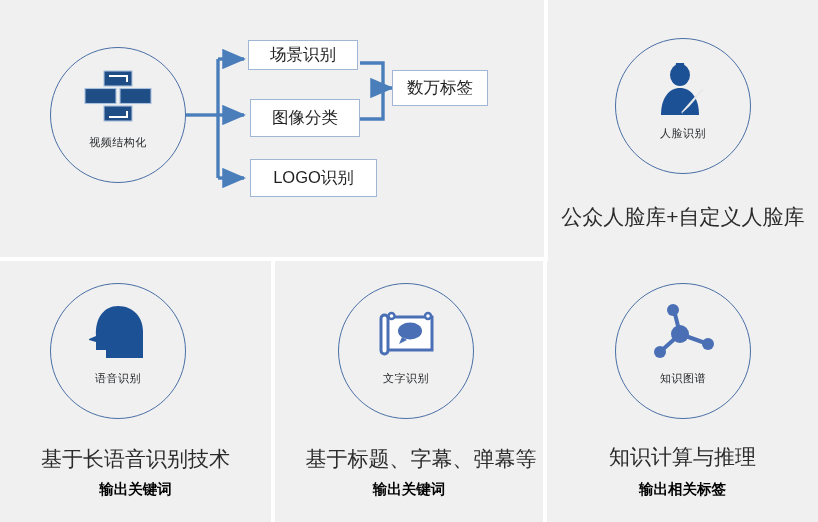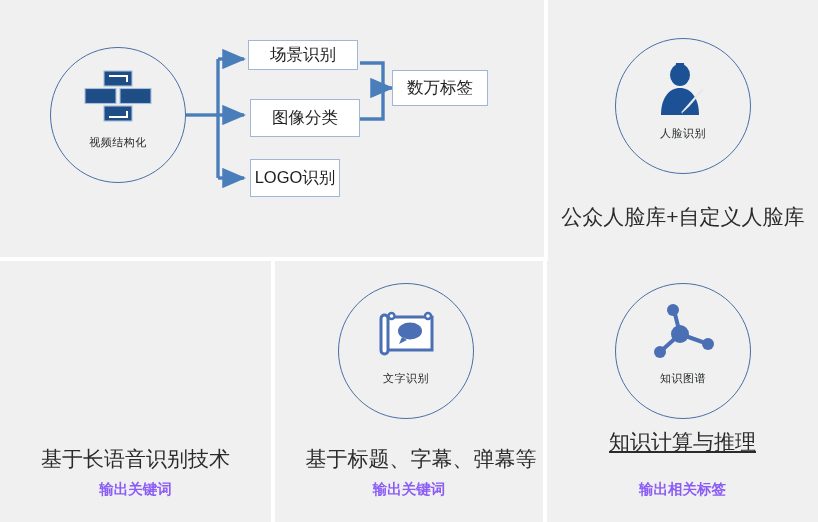--- a/index.html
+++ b/index.html
@@ -62,21 +62,21 @@
     font-size: 21px;
     color: #2b2b2b;
     white-space: nowrap;
     font-weight: 400;
   }
   .caption-sub {
     position: absolute;
     width: 100%;
     text-align: center;
     font-size: 14.5px;
-    color: #8b5cf6;
+    color: #000000;
     font-weight: bold;
     white-space: nowrap;
   }
 
   
   .flow-box {
     position: absolute;
     background: #ffffff;
     border: 1.2px solid #9fb6d4;
     box-sizing: border-box;
@@ -152,21 +152,21 @@
     </div>
 
     <div class="flow-box" style="left:248px; top:40px; width:110px; height:30px;text-align:center;">
       <span>场景识别</span>
     </div>
 
     <div class="flow-box" style="left:250px; top:99px; width:110px; height:38px;font-family:Liberation Mono, monospace;">
       <span>图像分类</span>
     </div>
 
-    <div class="flow-box" style="left:250px; top:159px; width:90px; height:38px;">
+    <div class="flow-box" style="left:250px; top:159px; width:127px; height:38px;">
       <span>LOGO识别</span>
     </div>
 
     <div class="flow-box" style="left:392px; top:70px; width:96px; height:36px;">
       <span>数万标签</span>
     </div>
   </div>
 
   <div class="panel" id="panel-face">
 
@@ -188,20 +188,31 @@
       </span>
 
       <span class="circle-label" style="top:87px;">人脸识别</span>
     </div>
 
     <div class="caption-main" style="top:203px;">公众人脸库+自定义人脸库</div>
   </div>
 
   <div class="panel" id="panel-speech">
 
+    <div class="circle" style="left:50px; top:22px; width:136px; height:136px;">
+
+      <span class="circle-icon" style="top:22px;">
+        <svg width="58" height="52" viewBox="0 0 58 52">
+          <path d="M29,0 C44,0 54,11 54,25 L54,52 L17,52 L17,44 L7,44 L7,36 L0,34
+                   L0,33 L7,30 C6,12 15,0 29,0 Z" fill="#1c5196"></path>
+        </svg>
+      </span>
+
+      <span class="circle-label" style="top:87px;">语音识别</span>
+    </div>
 
     <div class="caption-main" style="top:184px;">基于长语音识别技术</div>
 
     <div class="caption-sub" style="top:219px;">输出关键词</div>
   </div>
 
   <div class="panel" id="panel-text">
 
     <div class="circle" style="left:63px; top:22px; width:136px; height:136px;">
 
@@ -243,18 +254,18 @@
           <circle cx="28" cy="30" r="9" fill="#4a6fb5"></circle>
           <circle cx="21" cy="6" r="6" fill="#4a6fb5"></circle>
           <circle cx="56" cy="40" r="6" fill="#4a6fb5"></circle>
           <circle cx="8" cy="48" r="6" fill="#4a6fb5"></circle>
         </svg>
       </span>
 
       <span class="circle-label" style="top:87px;">知识图谱</span>
     </div>
 
-    <div class="caption-main" style="top:167px;text-decoration:underline;">知识计算与推理</div>
+    <div class="caption-main" style="top:182px;">知识计算与推理</div>
 
     <div class="caption-sub" style="top:219px;">输出相关标签</div>
   </div>
 
 </div>
 
 </body></html>

